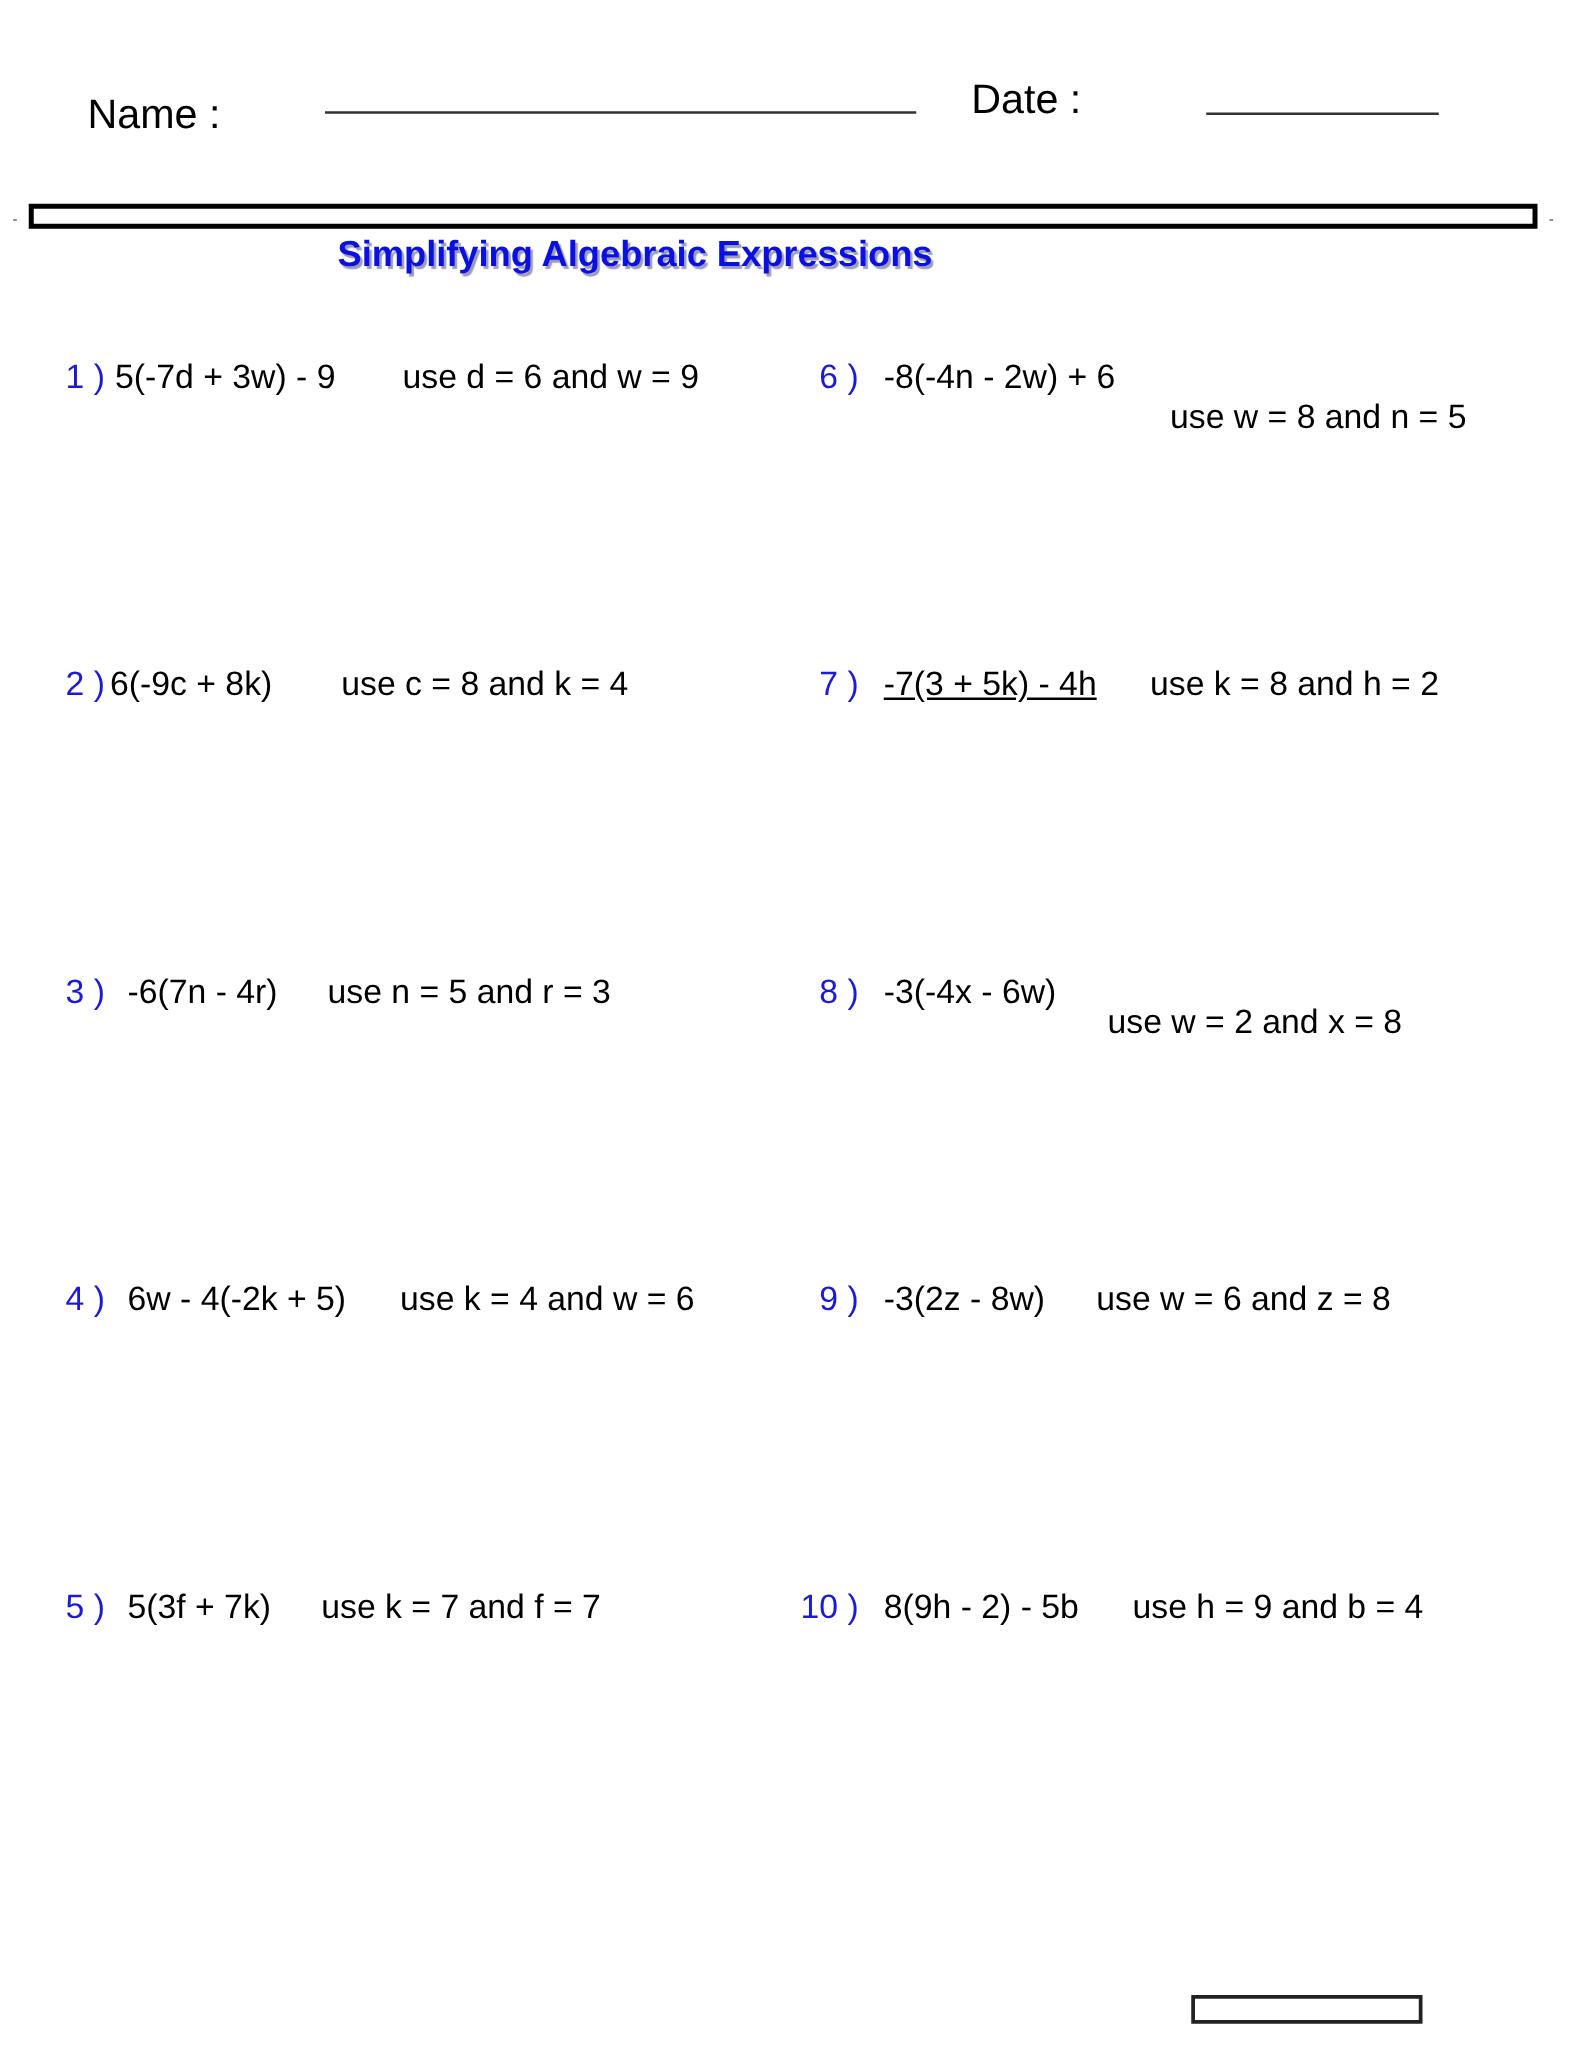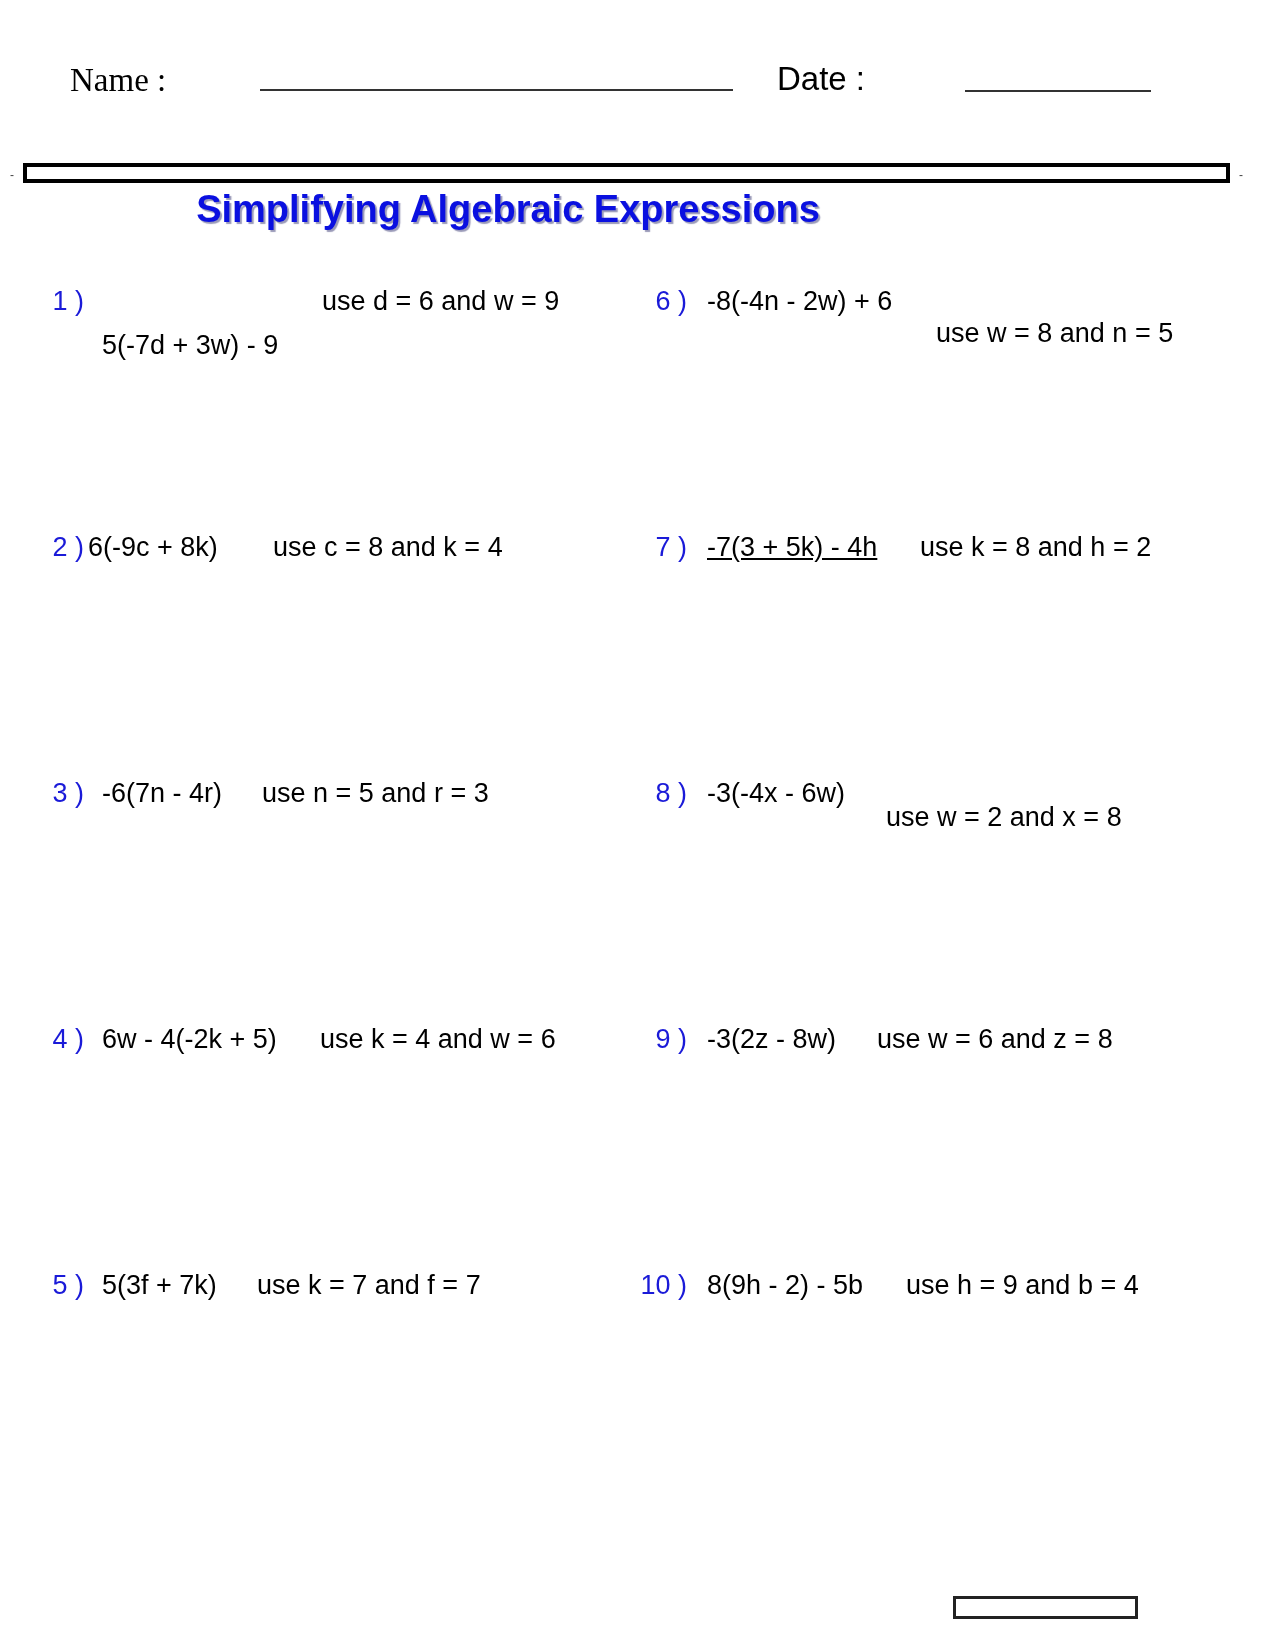--- a/index.html
+++ b/index.html
@@ -3,44 +3,44 @@
 <meta charset="utf-8">
 <style>
   html, body { margin:0; padding:0; background:#ffffff; }
   body { width:1275px; height:1650px; position:relative; overflow:hidden;
          font-family:"Liberation Sans", "DejaVu Sans", sans-serif; color:#000; }
   .abs { position:absolute; }
   .hdr-label { font-size:33px; line-height:1; white-space:nowrap; }
   .blank-line { height:0; border-top:2px solid #333; }
   .bar { left:23px; top:163px; width:1199px; height:12px; border:4px solid #000; box-sizing:content-box; background:#fff; }
   .tick { font-size:12px; color:#444; }
-  .title { left:0; width:1016px; top:188px; text-align:center; font-size:38px; font-weight:bold;
+  .title { left:0; width:1016px; top:188px; text-align:center; font-size:29px; font-weight:bold;
            color:#0a10e0; text-shadow:2px 2px 1px #9a9ab8; white-space:nowrap; }
   .prob { font-size:27px; line-height:1; white-space:nowrap; height:30px; }
   .num { color:#1a1ad8; display:inline-block; text-align:right; }
   .expr { position:absolute; }
   .box { border:3px solid #222; box-sizing:border-box; }
 </style>
 </head>
 <body>
 
-<div class="abs hdr-label" style="left:70px; top:64px;font-family:Liberation Serif, serif;">Name :</div>
+<div class="abs hdr-label" style="left:70px; top:74px;">Name :</div>
 <div class="abs blank-line" style="left:260px; top:89px; width:473px;"></div>
 <div class="abs hdr-label" style="left:777px; top:62px;">Date :</div>
 <div class="abs blank-line" style="left:965px; top:90px; width:186px;"></div>
 
 <div class="abs tick" style="left:10px; top:168px;">-</div>
 <div class="abs bar"></div>
 <div class="abs tick" style="left:1239px; top:168px;">-</div>
 
 <div class="abs title">Simplifying Algebraic Expressions</div>
 
 <div class="abs prob" style="left:40px; top:288px; width:580px;">
   <span class="num" style="width:44px;">1 )</span>
-  <span class="expr" style="left:62px;margin-top:44px;">5(-7d + 3w) - 9</span>
+  <span class="expr" style="left:52px;">5(-7d + 3w) - 9</span>
   <span class="expr" style="left:282px;text-align:right;">use  d = 6 and w = 9</span>
 </div>
 
 <div class="abs prob" style="left:40px; top:534px; width:580px;">
   <span class="num" style="width:44px;">2 )</span>
   <span class="expr" style="left:48px;">6(-9c + 8k)</span>
   <span class="expr" style="left:233px;">use  c = 8 and k = 4</span>
 </div>
 
 <div class="abs prob" style="left:40px; top:780px; width:580px;">

